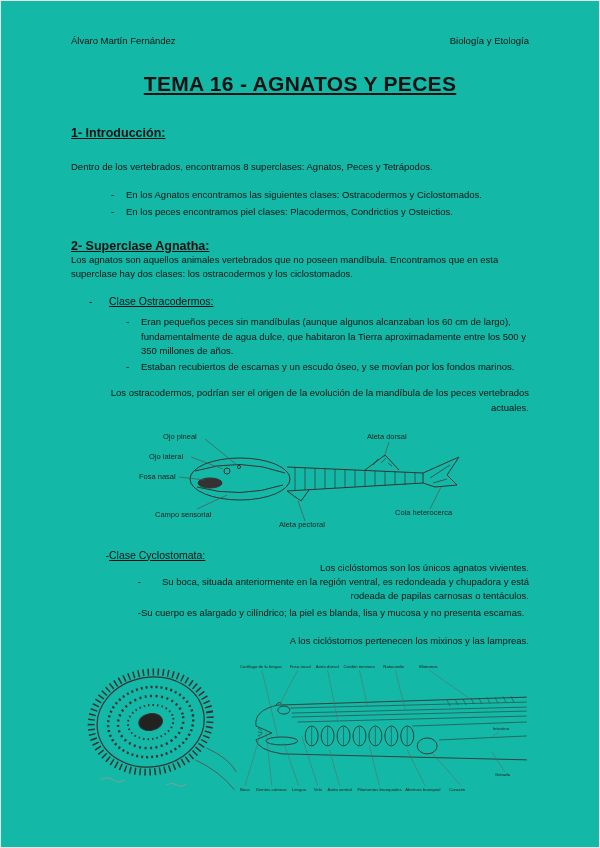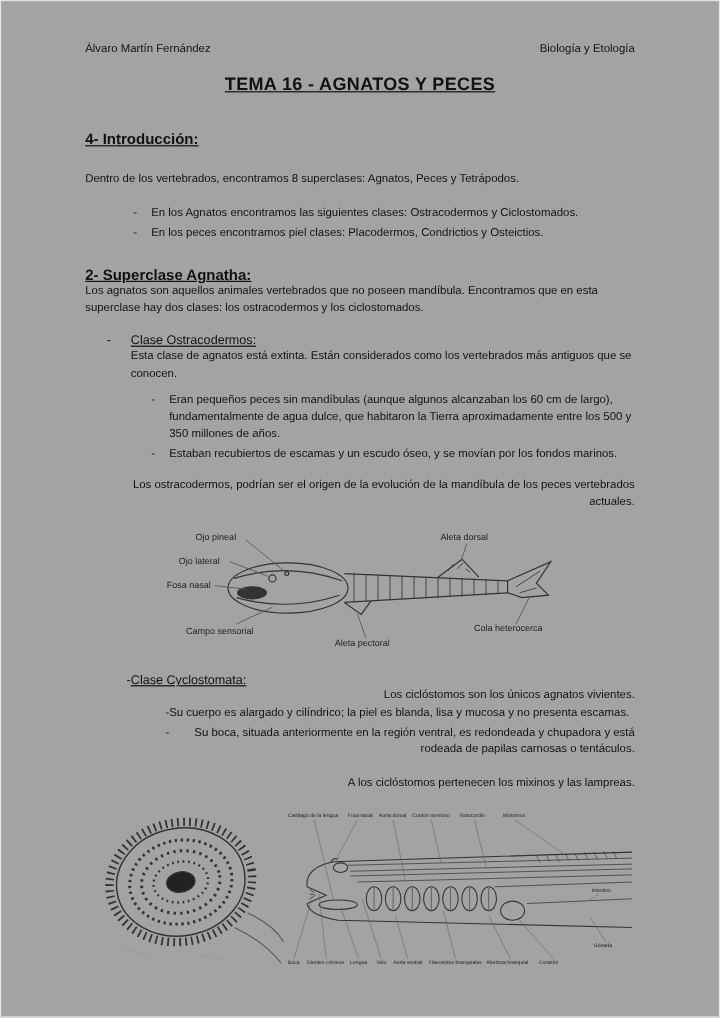--- a/index.html
+++ b/index.html
@@ -1,25 +1,25 @@
 <!DOCTYPE html>
 <html><head>
 <meta charset="utf-8">
 <style>
   * { margin:0; padding:0; box-sizing:border-box; }
   html,body { background:#ffffff; }
   body { width:600px; font-family:"Liberation Sans", sans-serif; color:#111; }
   .page {
     position:relative; width:600px; height:848px;
-    background:#a3a3a3; border:1px solid #e3e3e3;
+    background:#14b8a6; border:1px solid #e3e3e3;
     padding:34px 70px 0 70px; overflow:hidden;
   }
   .header-row { display:flex; justify-content:space-between; font-size:9.5px; }
   .title {
-    margin-top:16px; text-align:center; font-size:15px; font-weight:bold;
+    margin-top:26px; text-align:center; font-size:21px; font-weight:bold;
     text-decoration:underline; letter-spacing:0.3px;
   }
   .section-heading {
     font-size:12.5px; font-weight:bold; text-decoration:underline;
   }
   .mt30 { margin-top:30px; } .mt20 { margin-top:20px; }
   .mt16 { } .mt14 { margin-top:14px; } .mt12 { margin-top:12px;text-align:right; }
   .mt10 { margin-top:10px; } .mt8  { margin-top:8px; }
   .body-text { font-size:9.5px; line-height:1.5; }
   .dash-list { margin-left:40px; }
@@ -41,40 +41,39 @@
 
 <div class="page">
 
   <div class="header-row">
     <span>Álvaro Martín Fernández</span>
     <span>Biología y Etología</span>
   </div>
 
   <div class="title">TEMA 16 - AGNATOS Y PECES</div>
 
-  <div class="section-heading mt30">4- Introducción:</div>
+  <div class="section-heading mt30">1- Introducción:</div>
   <p class="body-text mt20">Dentro de los vertebrados, encontramos 8 superclases: Agnatos, Peces y Tetrápodos.</p>
   <div class="dash-list mt14">
     <div class="dash-item">
       <span class="body-text">En los Agnatos encontramos las siguientes clases: Ostracodermos y Ciclostomados.</span>
     </div>
     <div class="dash-item">
       <span class="body-text">En los peces encontramos piel clases: Placodermos, Condrictios y Osteictios.</span>
     </div>
   </div>
 
   <div class="section-heading mt20">2- Superclase Agnatha:</div>
   <p class="body-text mt16">Los agnatos son aquellos animales vertebrados que no poseen mandíbula. Encontramos que en esta superclase hay dos clases: los ostracodermos y los ciclostomados.</p>
 
   <div class="subsection mt14">
     <div class="sub-heading-row">
       <span class="sub-heading">Clase Ostracodermos:</span>
     </div>
     <div class="sub-body">
-      <p class="body-text">Esta clase de agnatos está extinta. Están considerados como los vertebrados más antiguos que se conocen.</p>
       <div class="dash-item lvl2 mt8">
         <span class="body-text">Eran pequeños peces sin mandíbulas (aunque algunos alcanzaban los 60 cm de largo), fundamentalmente de agua dulce, que habitaron la Tierra aproximadamente entre los 500 y 350 millones de años.</span>
       </div>
       <div class="dash-item lvl2 mt10">
         <span class="body-text">Estaban recubiertos de escamas y un escudo óseo, y se movían por los fondos marinos.</span>
       </div>
       <p class="body-text mt12">Los ostracodermos, podrían ser el origen de la evolución de la mandíbula de los peces vertebrados actuales.</p>
     </div>
   </div>
 
@@ -116,24 +115,24 @@
     </svg>
   </div>
 
   <div class="subsection mt12">
     <div class="sub-heading-row">
       <span class="sub-heading">Clase Cyclostomata:</span>
     </div>
     <div class="sub-body">
       <p class="body-text">Los ciclóstomos son los únicos agnatos vivientes.</p>
       <div class="dash-item lvl2">
+        <span class="body-text">Su boca, situada anteriormente en la región ventral, es redondeada y chupadora y está rodeada de papilas carnosas o tentáculos.</span>
+      </div>
+      <div class="dash-item lvl2">
         <span class="body-text">Su cuerpo es alargado y cilíndrico; la piel es blanda, lisa y mucosa y no presenta escamas.</span>
-      </div>
-      <div class="dash-item lvl2">
-        <span class="body-text">Su boca, situada anteriormente en la región ventral, es redondeada y chupadora y está rodeada de papilas carnosas o tentáculos.</span>
       </div>
       <p class="body-text mt14">A los ciclóstomos pertenecen los mixinos y las lampreas.</p>
     </div>
   </div>
 
   <div class="bottom-figures">
 
     <svg viewBox="0 0 168 132" width="168" height="132">
       <g transform="rotate(-10 80 62)" stroke="#333" fill="none">
         <ellipse cx="80" cy="62" rx="60" ry="50" stroke-dasharray="1.5 3.5" stroke-width="7"></ellipse>

